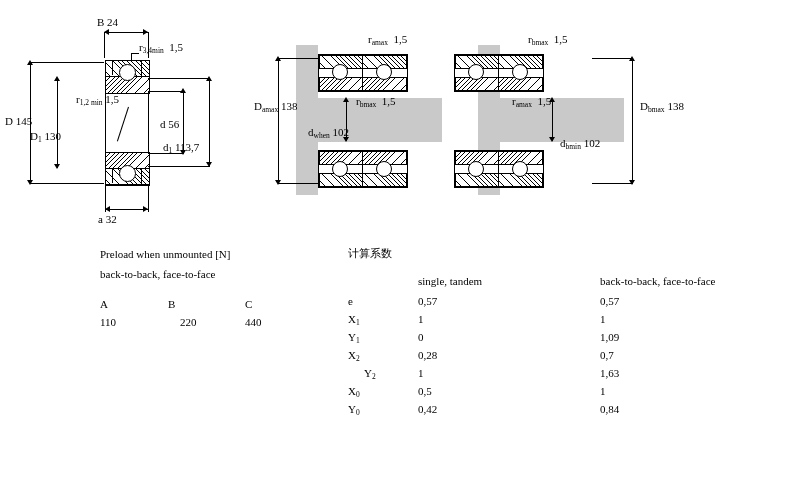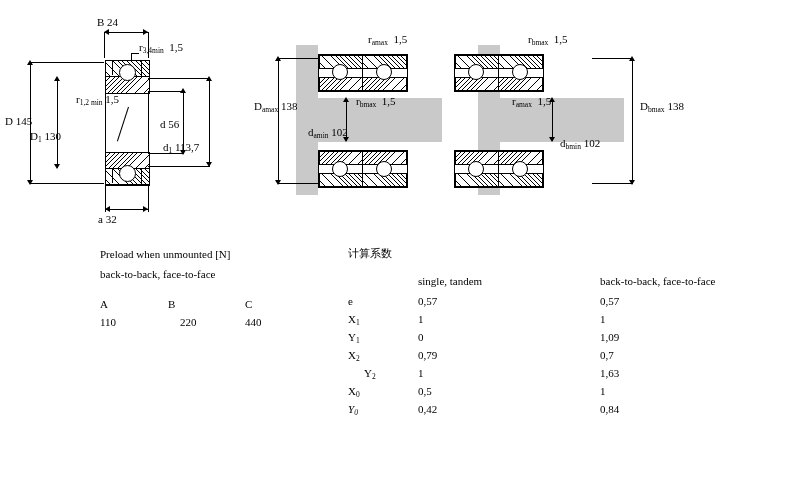--- a/index.html
+++ b/index.html
@@ -236,21 +236,21 @@
     <div class="line hline" style="left:18px;top:58px;width:40px;"></div>
     <div class="line hline" style="left:18px;top:183px;width:40px;"></div>
     <div class="lbl" style="left:-6px;top:100px;">
       D<sub>amax</sub>&nbsp;<span>138</span>
     </div>
 
     <div class="line vline" style="left:86px;top:99px;height:42px;"></div>
     <div class="arrowU" style="left:83px;top:97px;"></div>
     <div class="arrowD" style="left:83px;top:137px;"></div>
     <div class="lbl" style="left:48px;top:126px;">
-      d<sub>amin</sub>&nbsp;<span>102</span>
+      d<sub>when</sub>&nbsp;<span>102</span>
     </div>
 
     <div class="line vline" style="left:292px;top:99px;height:42px;"></div>
     <div class="arrowU" style="left:289px;top:97px;"></div>
     <div class="arrowD" style="left:289px;top:137px;"></div>
     <div class="lbl" style="left:300px;top:137px;">
       d<sub>bmin</sub>&nbsp;<span>102</span>
     </div>
 
     <div class="line vline" style="left:372px;top:58px;height:126px;"></div>
@@ -285,29 +285,29 @@
 
     <div class="lbl" style="left:0;top:65px;"><span>X</span><sub>1</sub></div>
     <div class="lbl" style="left:70px;top:65px;">1</div>
     <div class="lbl" style="left:252px;top:65px;">1</div>
 
     <div class="lbl" style="left:0;top:83px;"><span>Y</span><sub>1</sub></div>
     <div class="lbl" style="left:70px;top:83px;">0</div>
     <div class="lbl" style="left:252px;top:83px;">1,09</div>
 
     <div class="lbl" style="left:0;top:101px;"><span>X</span><sub>2</sub></div>
-    <div class="lbl" style="left:70px;top:101px;">0,79</div>
+    <div class="lbl" style="left:70px;top:101px;">0,28</div>
     <div class="lbl" style="left:252px;top:101px;">0,7</div>
 
     <div class="lbl" style="left:0;top:119px;margin-left:16px;"><span>Y</span><sub>2</sub></div>
     <div class="lbl" style="left:70px;top:119px;">1</div>
     <div class="lbl" style="left:252px;top:119px;">1,63</div>
 
     <div class="lbl" style="left:0;top:137px;"><span>X</span><sub>0</sub></div>
     <div class="lbl" style="left:70px;top:137px;">0,5</div>
     <div class="lbl" style="left:252px;top:137px;">1</div>
 
-    <div class="lbl" style="left:0;top:155px;font-style:italic;"><span>Y</span><sub>0</sub></div>
+    <div class="lbl" style="left:0;top:155px;"><span>Y</span><sub>0</sub></div>
     <div class="lbl" style="left:70px;top:155px;">0,42</div>
     <div class="lbl" style="left:252px;top:155px;">0,84</div>
   </div>
 
 </div>
 
 </body></html>

